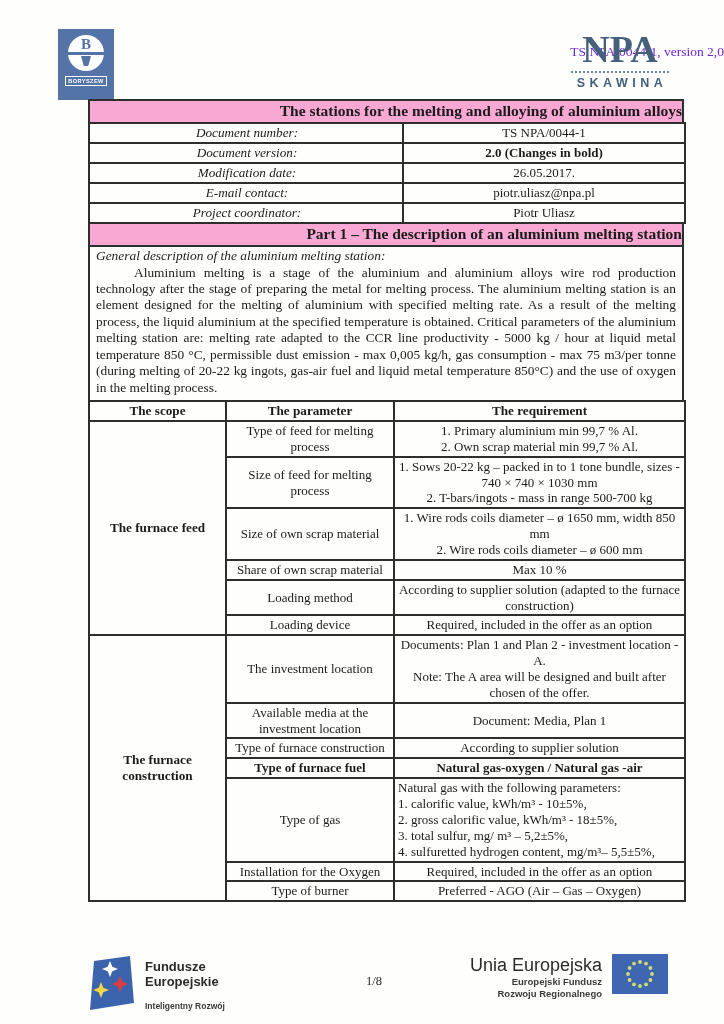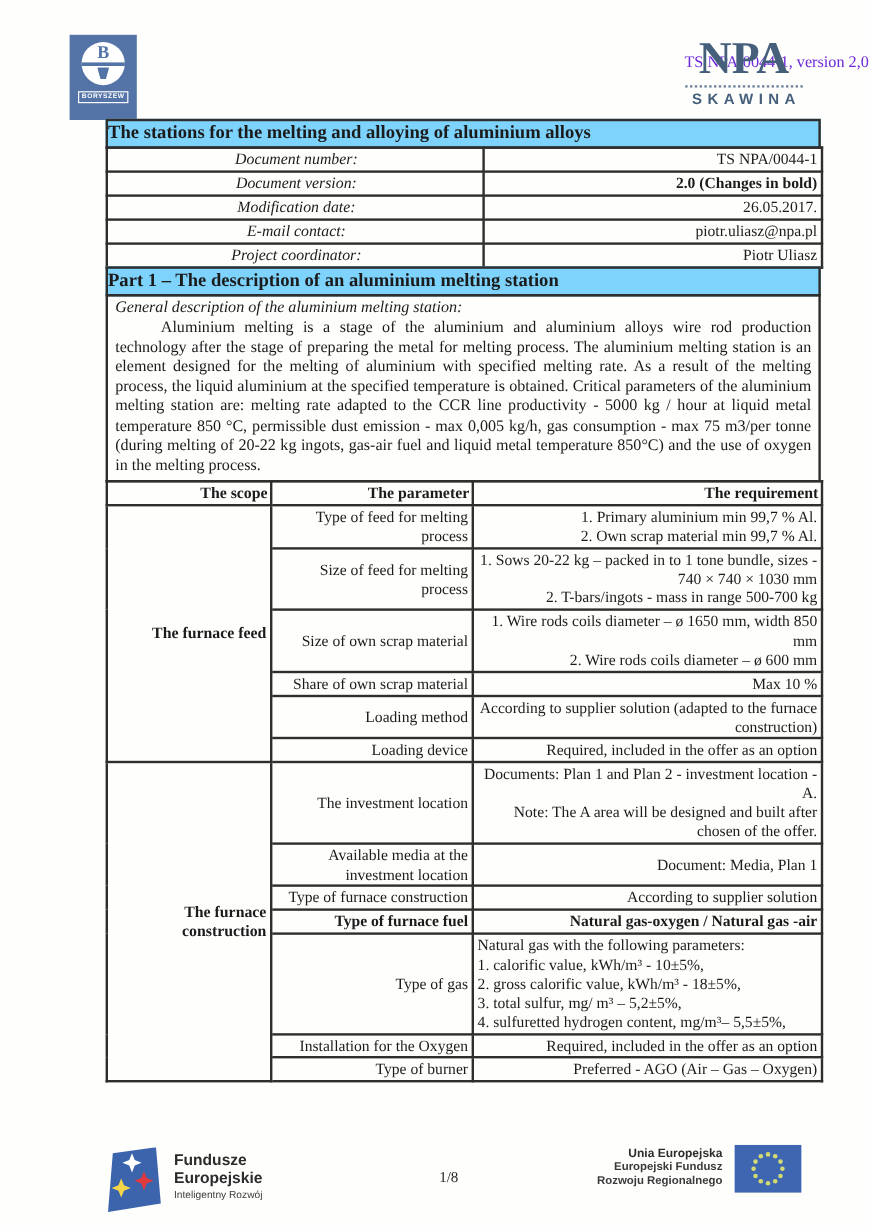--- a/index.html
+++ b/index.html
@@ -21,50 +21,50 @@
   .doc-ref{position:absolute;top:44px;left:0;width:100%;text-align:right;font-size:13.5px;color:#6d28d9;}
 
   .npa{position:absolute;top:30px;right:54px;width:100px;text-align:center;color:#46607c;}
   .npa-name{font-weight:bold;font-size:38px;line-height:1;font-family:"Liberation Serif",serif;}
   .npa-line{border-top:2px dotted #6e859c;margin:3px 1px 3px;}
   .npa-sub{font-family:"Liberation Sans",sans-serif;font-weight:bold;font-size:12.5px;
            letter-spacing:4.5px;text-indent:4px;}
 
   
   .content{position:absolute;left:88px;top:99px;width:596px;}
-  .bar{border:2px solid #2e2e2c;background:#7dd3fc;text-align:left;font-weight:bold;}
+  .bar{border:2px solid #2e2e2c;background:#f9a8d4;text-align:right;font-weight:bold;}
   .title-bar{font-size:15.5px;padding:1px 0 2px;}
   .part-bar{font-size:15.5px;padding:1px 0 2px;margin-top:-2px;}
 
   table{width:100%;border-collapse:collapse;table-layout:fixed;margin-top:-2px;}
   td,th{border:2px solid #2e2e2c;padding:1px 3px;font-size:13px;line-height:1.22;
-        text-align:right;vertical-align:middle;}
+        text-align:center;vertical-align:middle;}
   th{font-size:13.2px;padding:1px 2px;}
   .info-label{font-style:italic;text-align:center;padding-left:5px;font-size:13.2px;}
   .bold{font-weight:bold;}
 
   .desc{border:2px solid #2e2e2c;margin-top:-2px;padding:1px 6px 4px;font-size:13.4px;}
   .desc-label{font-style:italic;line-height:1.2;}
   .desc p{margin:0;text-align:justify;text-indent:38px;line-height:1.225;}
 
   .scope-cell{font-weight:bold;font-size:13.2px;}
   .req-left{text-align:left;}
   .req-left div{text-align:left;}
 
   
   .footer{position:absolute;left:0;top:948px;width:724px;height:76px;font-family:"Liberation Sans",sans-serif;}
   .fe{position:absolute;left:88px;top:8px;display:flex;align-items:flex-start;}
   .fe-text{margin-left:9px;margin-top:4px;color:#2b2b2b;}
   .fe-l1,.fe-l2{font-size:13px;font-weight:bold;line-height:1.15;}
-  .fe-l3{font-size:8.5px;margin-top:0;color:#3a3a3a;}
+  .fe-l3{font-size:8.5px;margin-top:11px;color:#3a3a3a;font-weight:bold;}
   .page-num{position:absolute;left:0;top:26px;width:100%;text-align:center;
             font-family:"Liberation Serif",serif;font-size:12.5px;color:#2a2a2a;padding-left:12px;}
   .eu{position:absolute;right:56px;top:6px;display:flex;align-items:flex-start;}
   .eu-text{text-align:right;margin-right:10px;margin-top:2px;color:#2b2b2b;}
-  .eu-l1{font-size:10px;font-weight:bold;line-height:1.1;}
+  .eu-l1{font-size:18px;font-weight:normal;line-height:1.1;}
   .eu-l2,.eu-l3{font-size:9.5px;font-weight:bold;color:#3a3a3a;line-height:1.25;}
 </style>
 </head>
 <body>
 
 <div class="page">
 
   <div class="b-logo">
     <div class="b-circle">
       <span class="b-letter">B</span>

